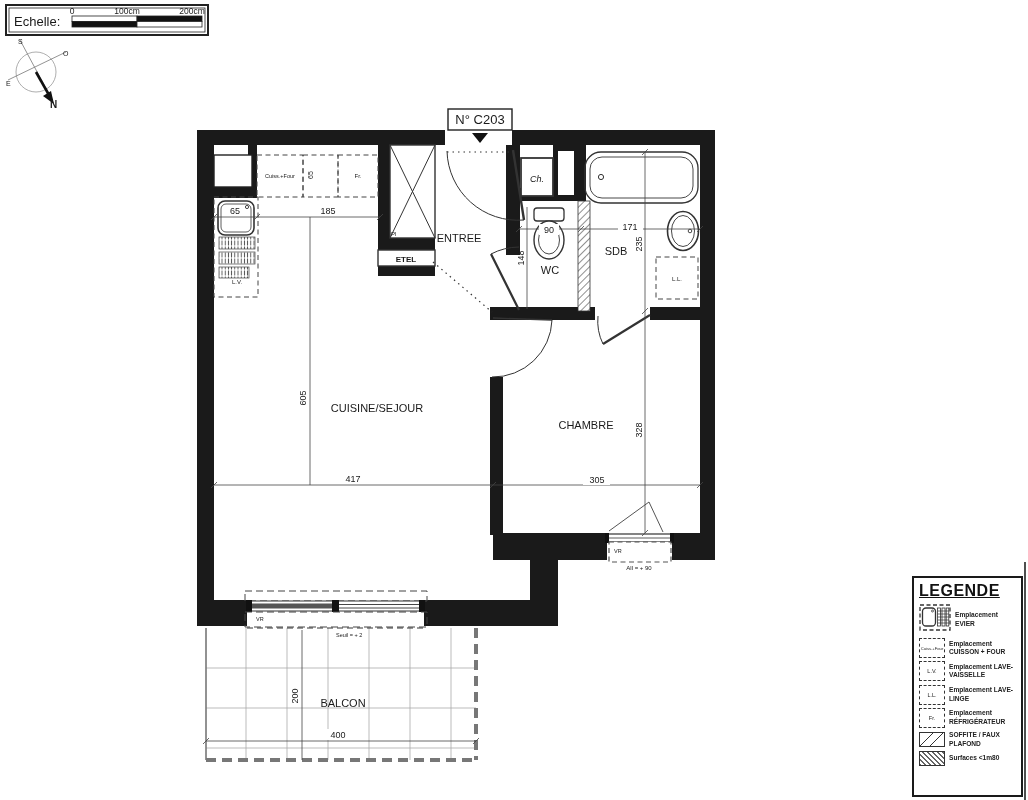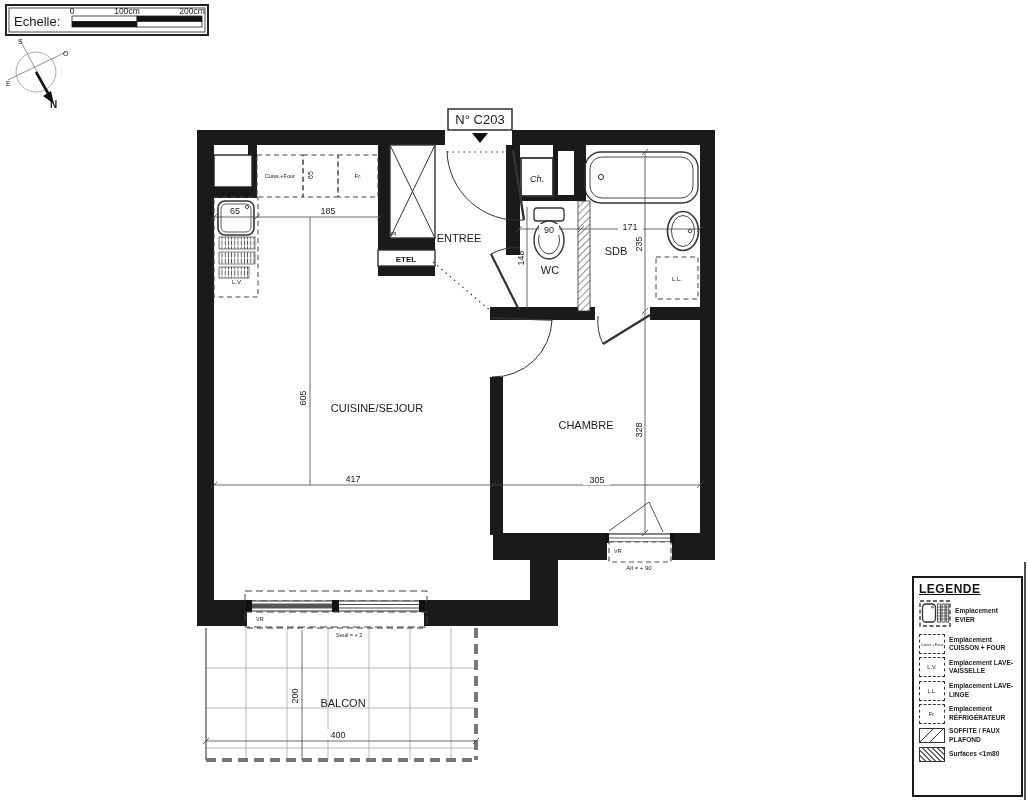--- a/index.html
+++ b/index.html
@@ -7,21 +7,21 @@
     width:1028px;height:800px;background:#ffffff;position:relative;overflow:hidden;
     font-family:"Liberation Sans", sans-serif;
   }
   #plan-svg{position:absolute;left:0;top:0;}
   .legend{
     position:absolute;left:912px;top:576px;width:111px;height:221px;
     border:2px solid #1a1a1a;background:#fff;box-sizing:border-box;
     padding:4px 3px 2px 5px;
   }
   .legend-title{
-    font-size:12px;font-weight:bold;letter-spacing:0.5px;color:#111;
+    font-size:16px;font-weight:bold;letter-spacing:0.5px;color:#111;
     text-decoration:underline;margin-bottom:4px;
   }
   .lrow{display:flex;align-items:center;gap:4px;margin-bottom:3.2px;}
   .licon{flex:none;display:block;}
   .lbox{
     flex:none;width:26px;height:20px;border:1.4px dashed #333;box-sizing:border-box;
     display:flex;align-items:center;justify-content:center;
     font-size:5.5px;color:#222;text-align:center;background:#fff;
   }
   .lbox.tiny{font-size:4.2px;}

